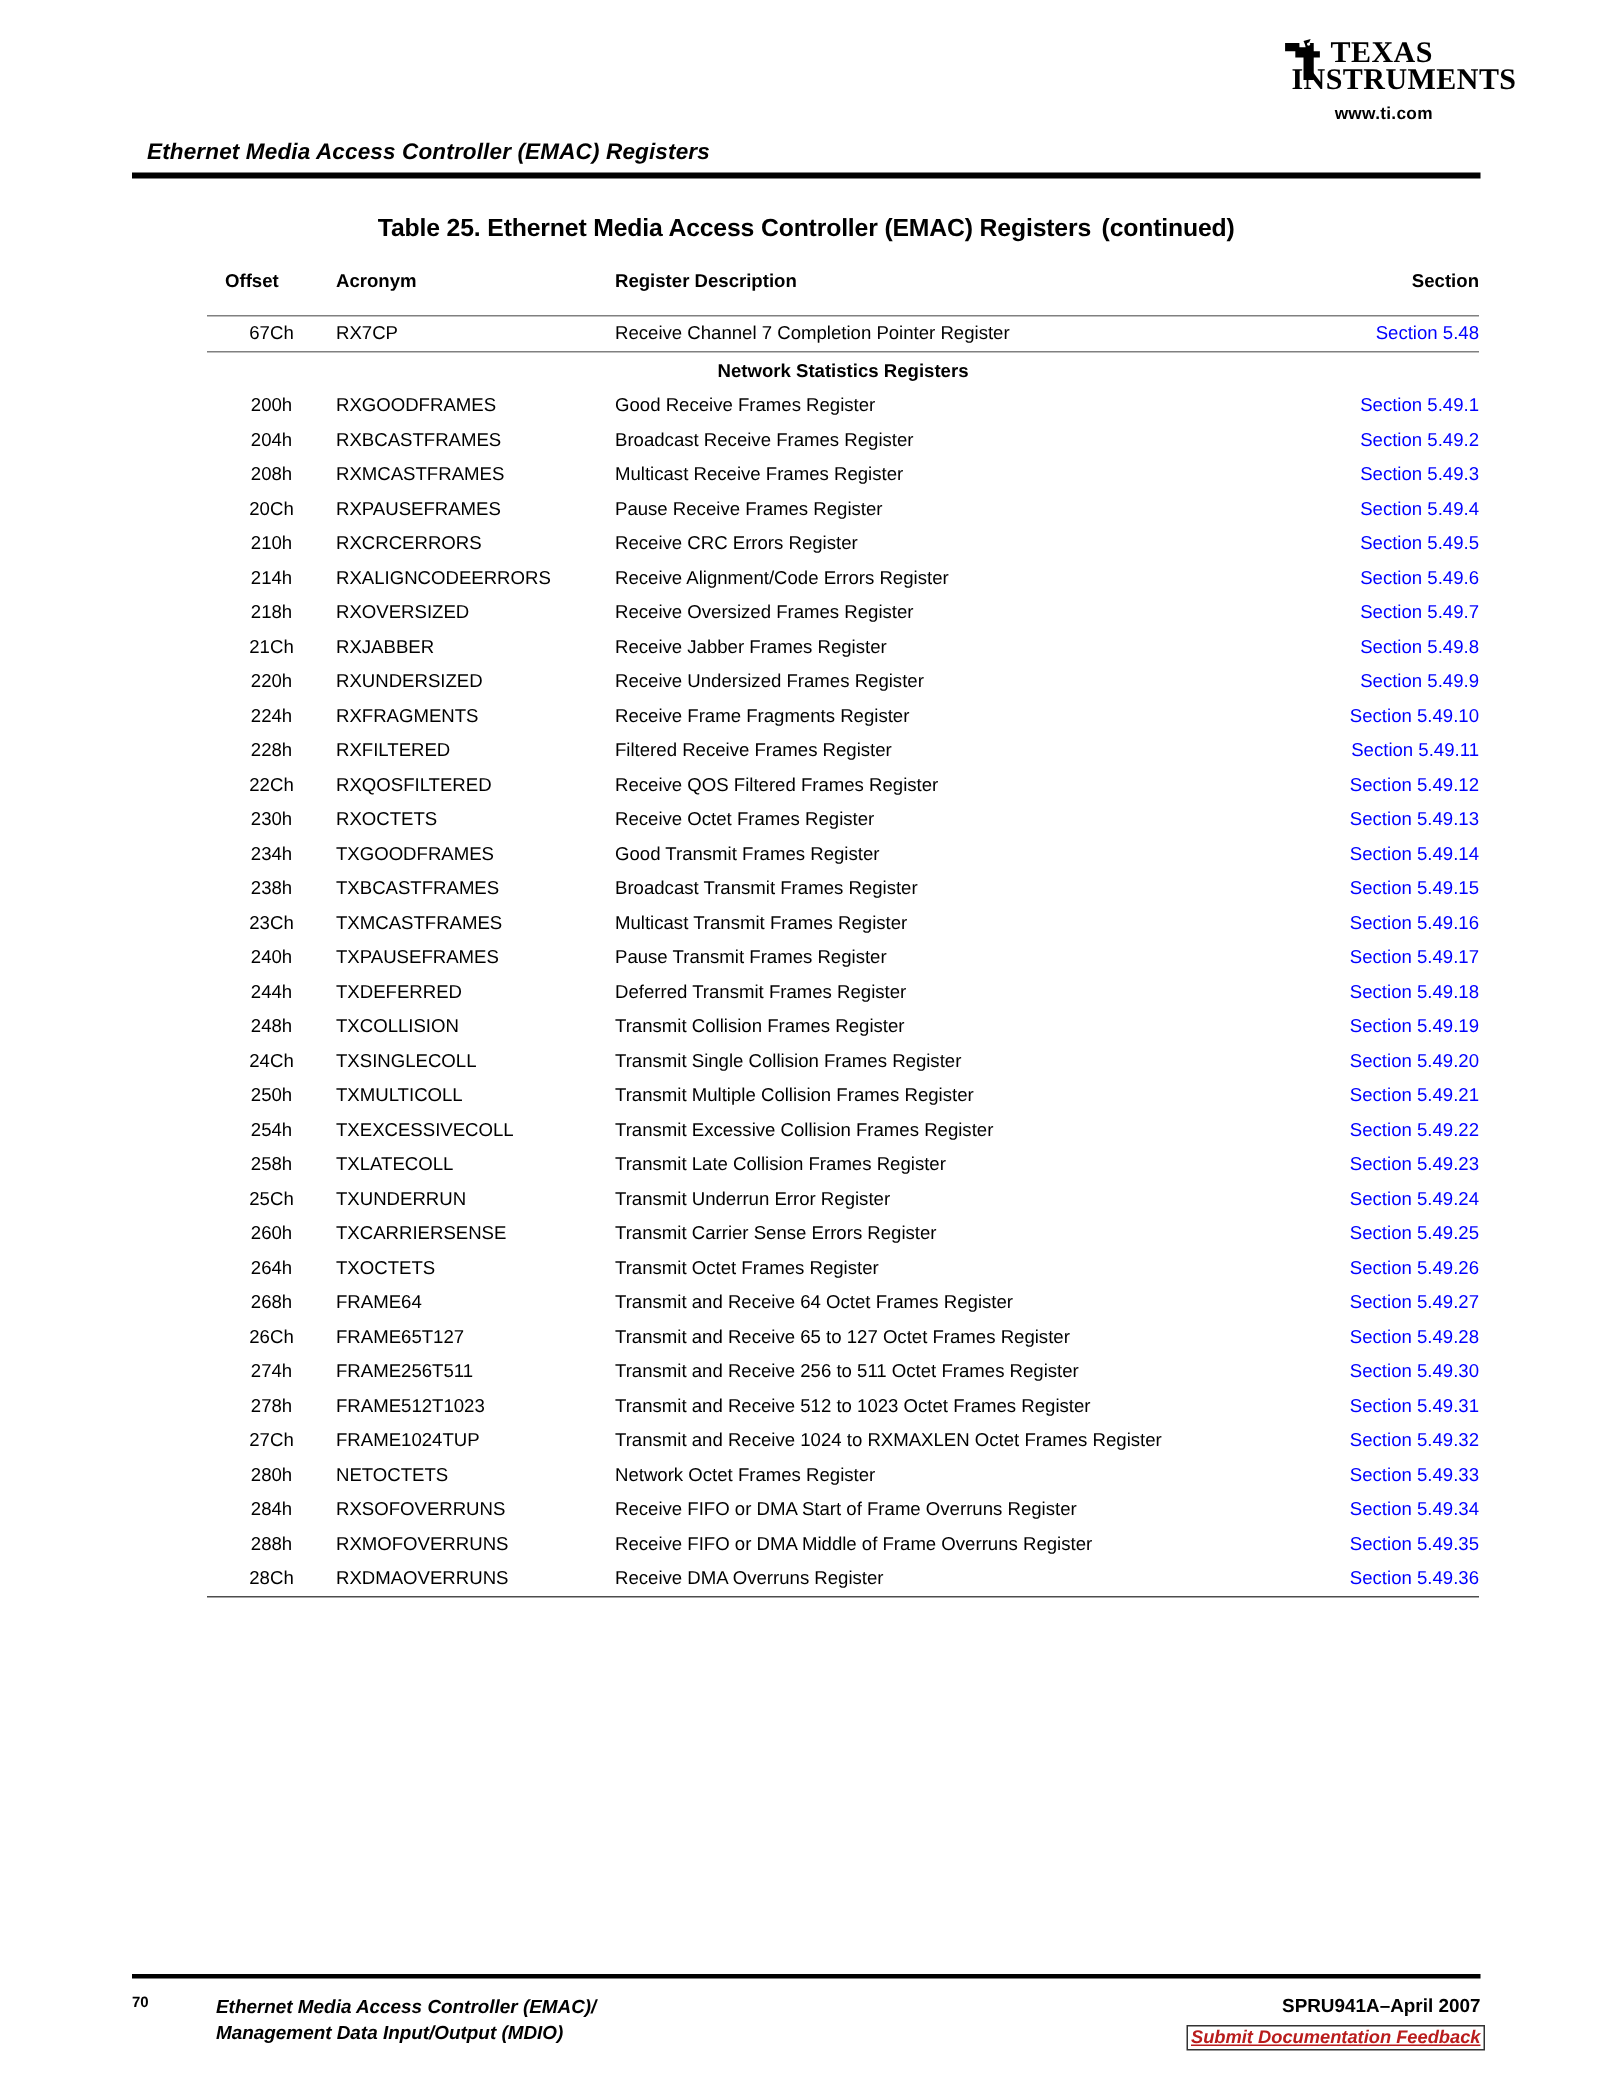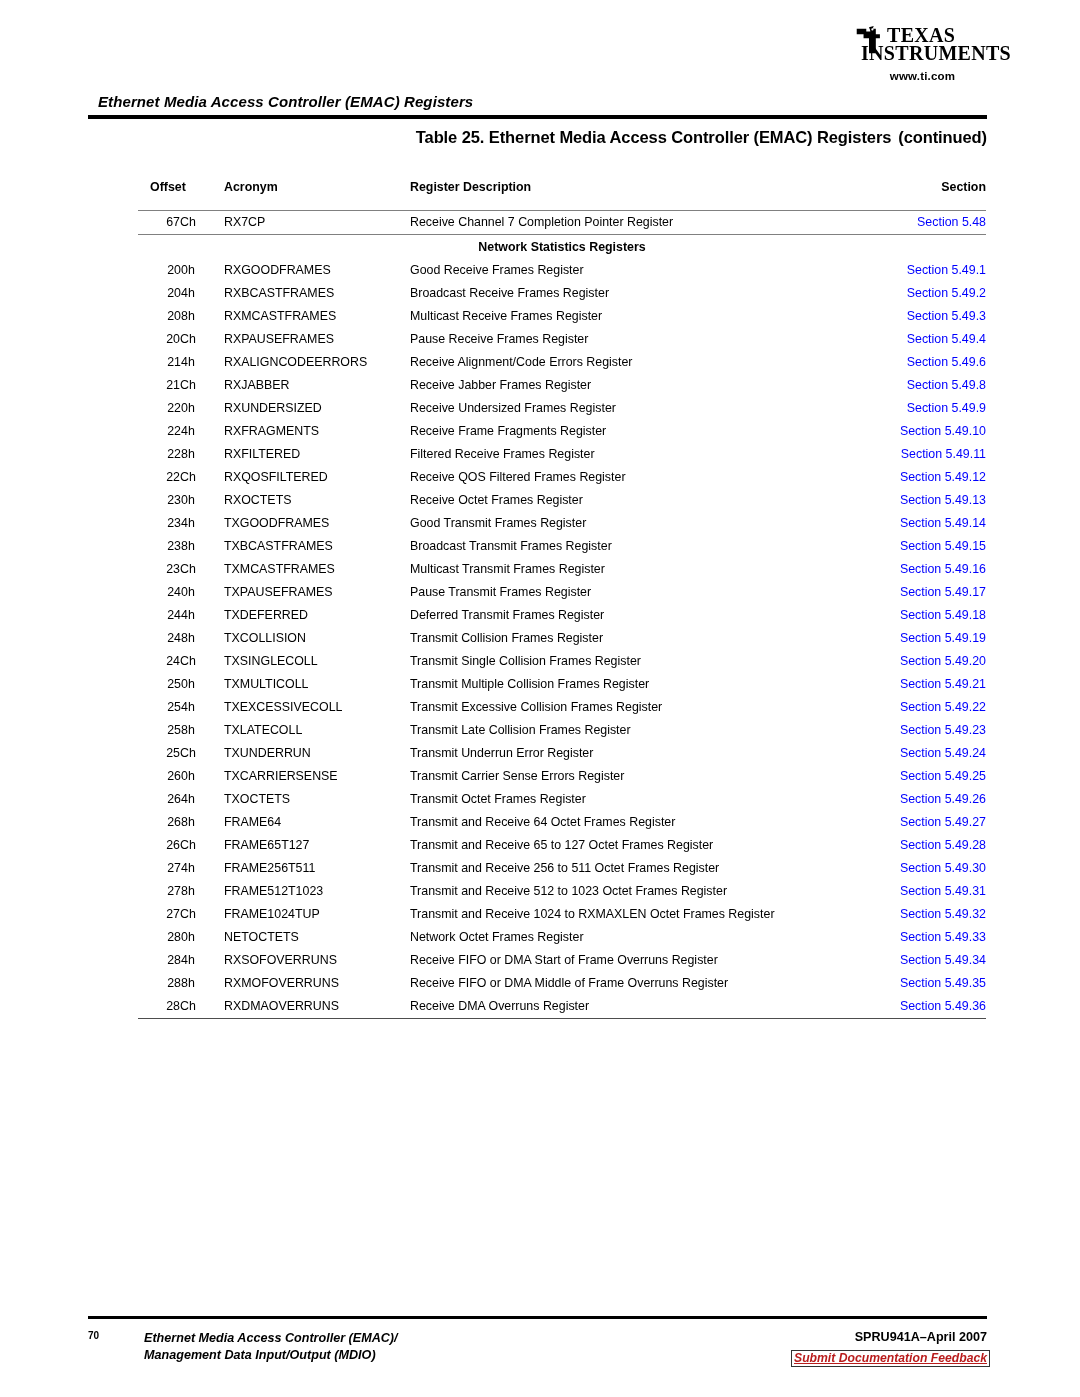--- a/index.html
+++ b/index.html
@@ -66,23 +66,23 @@
     top: 115px;
     width: 899px;
     height: 4px;
     background: #000000;
   }
 
   
   .table-title {
     position: absolute;
     left: 88px;
-    top: 128px;
+    top: 143px;
     width: 899px;
-    text-align: right;
+    text-align: center;
     font-size: 16.5px;
     font-weight: bold;
     letter-spacing: -0.1px;
   }
   .table-title .cont { margin-left: 7px; }
 
   .reg-table {
     position: absolute;
     left: 138px;
     top: 180px;
@@ -232,24 +232,36 @@
         <td class="col-desc">Multicast Receive Frames Register</td>
         <td class="col-section"><span class="section-link">Section 5.49.3</span></td>
       </tr>
       <tr>
         <td class="col-offset">20Ch</td>
         <td class="col-acronym">RXPAUSEFRAMES</td>
         <td class="col-desc">Pause Receive Frames Register</td>
         <td class="col-section"><span class="section-link">Section 5.49.4</span></td>
       </tr>
       <tr>
+        <td class="col-offset">210h</td>
+        <td class="col-acronym">RXCRCERRORS</td>
+        <td class="col-desc">Receive CRC Errors Register</td>
+        <td class="col-section"><span class="section-link">Section 5.49.5</span></td>
+      </tr>
+      <tr>
         <td class="col-offset">214h</td>
         <td class="col-acronym">RXALIGNCODEERRORS</td>
         <td class="col-desc">Receive Alignment/Code Errors Register</td>
         <td class="col-section"><span class="section-link">Section 5.49.6</span></td>
+      </tr>
+      <tr>
+        <td class="col-offset">218h</td>
+        <td class="col-acronym">RXOVERSIZED</td>
+        <td class="col-desc">Receive Oversized Frames Register</td>
+        <td class="col-section"><span class="section-link">Section 5.49.7</span></td>
       </tr>
       <tr>
         <td class="col-offset">21Ch</td>
         <td class="col-acronym">RXJABBER</td>
         <td class="col-desc">Receive Jabber Frames Register</td>
         <td class="col-section"><span class="section-link">Section 5.49.8</span></td>
       </tr>
       <tr>
         <td class="col-offset">220h</td>
         <td class="col-acronym">RXUNDERSIZED</td>

